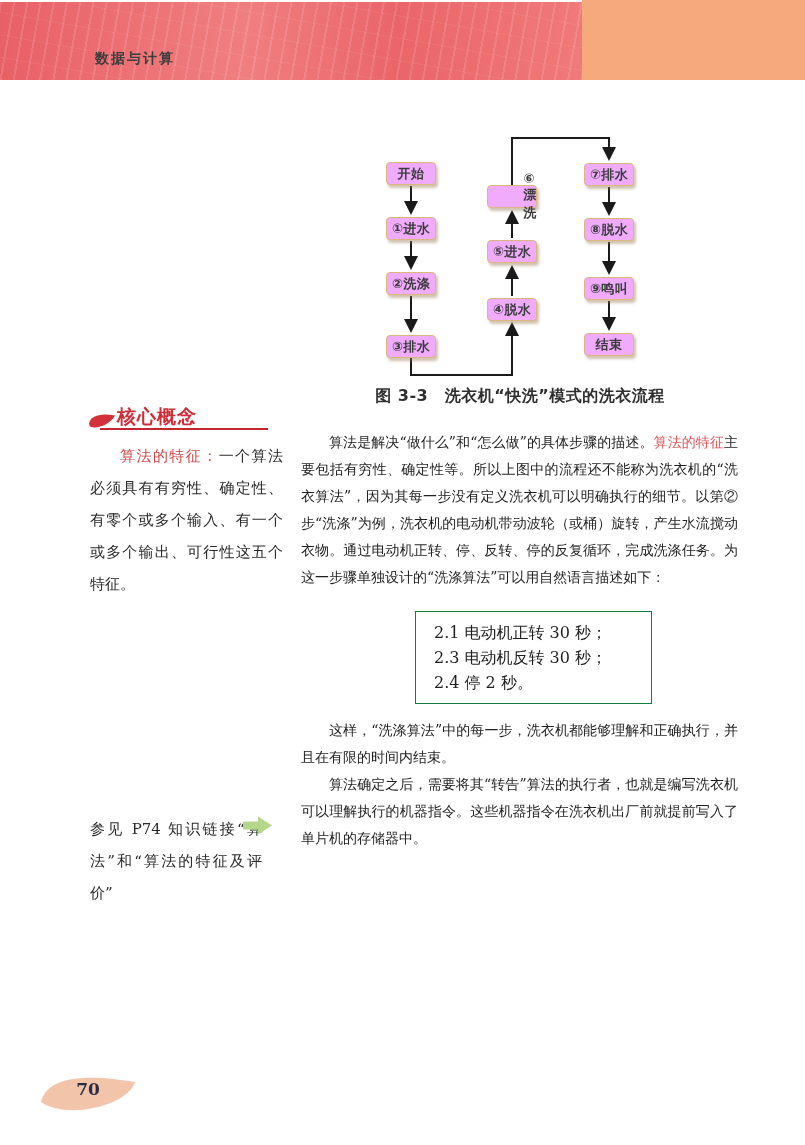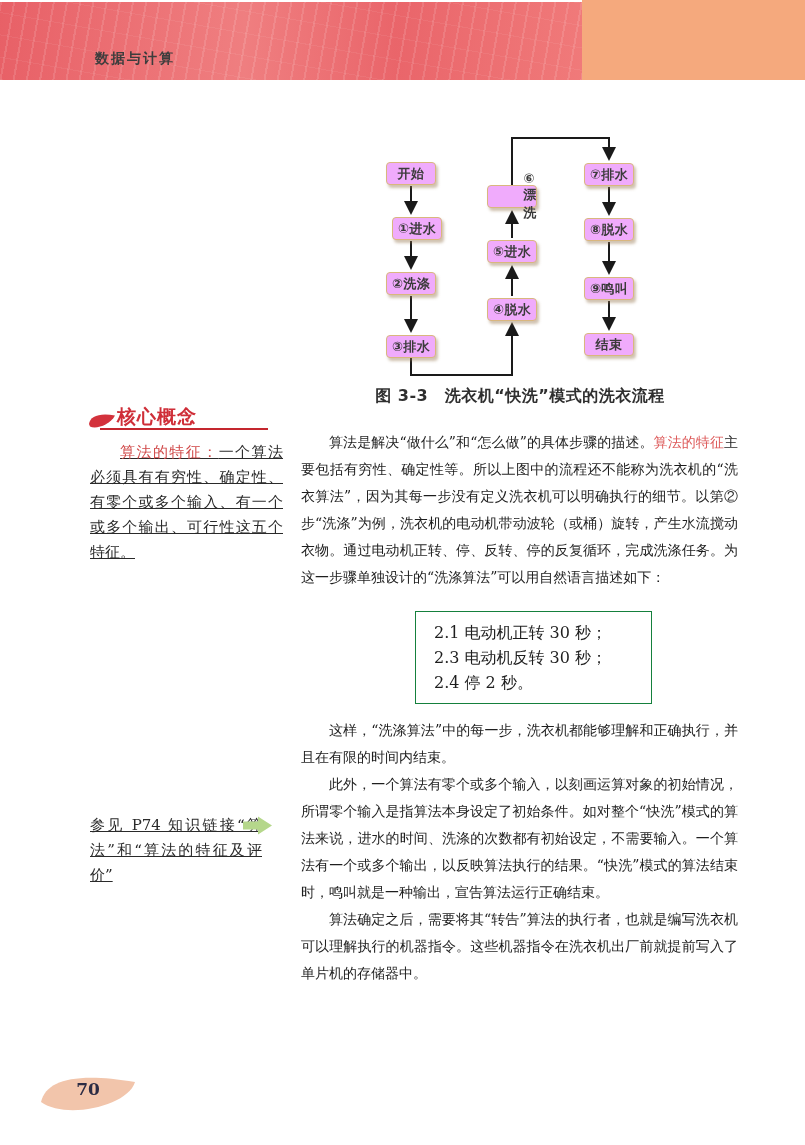--- a/index.html
+++ b/index.html
@@ -41,21 +41,21 @@
   .concept-head{position:absolute;left:88px;top:404px;width:180px;height:28px;}
   .concept-head .leaf{position:absolute;left:0;top:8px;width:28px;height:17px;}
   .concept-title{
     position:absolute;left:29px;top:0;
     font-family:"DejaVu Sans","Liberation Sans",sans-serif;
     font-size:19px;font-weight:bold;color:#cf2e38;letter-spacing:1px;white-space:nowrap;
   }
   .concept-underline{position:absolute;left:12px;top:24px;width:168px;height:2px;background:#c4262e;}
   .side-note{
     position:absolute;left:90px;width:193px;
-    font-size:15px;line-height:25px;text-align:justify;color:#2a2a2a;text-decoration:underline;
+    font-size:15px;line-height:32px;text-align:justify;color:#2a2a2a;
   }
   .side-note-1{top:440px;text-indent:2em;}
   .side-note-1 .red-term{color:#d04848;}
   .side-note-2{top:813px;width:172px;}
   .ref-arrow{position:absolute;left:153px;top:3px;width:29px;height:19px;}
   
   .main-col{position:absolute;left:301px;top:429px;width:437px;}
   .main-col p{
     margin:0;text-indent:2em;font-size:14px;line-height:27px;text-align:justify;color:#1e1e1e;
   }
@@ -99,21 +99,21 @@
 
       <line x1="229" y1="55" x2="229" y2="82" stroke="#1a1a1a" stroke-width="2" marker-end="url(#ah)"></line>
       <line x1="229" y1="110" x2="229" y2="141" stroke="#1a1a1a" stroke-width="2" marker-end="url(#ah)"></line>
       <line x1="229" y1="169" x2="229" y2="197" stroke="#1a1a1a" stroke-width="2" marker-end="url(#ah)"></line>
 
       <path d="M31,226 V243 H132 V192" fill="none" stroke="#1a1a1a" stroke-width="2" marker-end="url(#ah)"></path>
 
       <path d="M132,53 V6 H229 V27" fill="none" stroke="#1a1a1a" stroke-width="2" marker-end="url(#ah)"></path>
     </svg>
     <div class="fc-node" style="left:6px;top:30px;">开始</div>
-    <div class="fc-node" style="left:12px;top:85px;">①进水</div>
+    <div class="fc-node" style="left:6px;top:85px;">①进水</div>
     <div class="fc-node" style="left:6px;top:140px;text-align:center;">②洗涤</div>
     <div class="fc-node" style="left:6px;top:203px;">③排水</div>
     <div class="fc-node" style="left:107px;top:166px;">④脱水</div>
     <div class="fc-node" style="left:107px;top:108px;">⑤进水</div>
     <div class="fc-node" style="left:107px;top:53px;padding-left:36px;">⑥漂洗</div>
     <div class="fc-node" style="left:204px;top:31px;">⑦排水</div>
     <div class="fc-node" style="left:204px;top:86px;">⑧脱水</div>
     <div class="fc-node" style="left:204px;top:145px;">⑨鸣叫</div>
     <div class="fc-node" style="left:204px;top:201px;">结束</div>
   </div>
@@ -142,21 +142,20 @@
   <div class="main-col">
     <p><span>算法是解决“做什么”和“怎么做”的具体步骤的描述。</span><span class="red-inline">算法的特征</span><span>主要包括有穷性、确定性等。所以上图中的流程还不能称为洗衣机的“洗衣算法”，因为其每一步没有定义洗衣机可以明确执行的细节。以第②步“洗涤”为例，洗衣机的电动机带动波轮（或桶）旋转，产生水流搅动衣物。通过电动机正转、停、反转、停的反复循环，完成洗涤任务。为这一步骤单独设计的“洗涤算法”可以用自然语言描述如下：</span></p>
 
     <div class="algo-box">
       <div>2.1 电动机正转 30 秒；</div>
       <div>2.3 电动机反转 30 秒；</div>
       <div>2.4 停 2 秒。</div>
     </div>
 
     <p>这样，“洗涤算法”中的每一步，洗衣机都能够理解和正确执行，并且在有限的时间内结束。</p>
-    <p>此外，一个算法有零个或多个输入，以刻画运算对象的初始情况，所谓零个输入是指算法本身设定了初始条件。如对整个“快洗”模式的算法来说，进水的时间、洗涤的次数都有初始设定，不需要输入。一个算法有一个或多个输出，以反映算法执行的结果。“快洗”模式的算法结束时，鸣叫就是一种输出，宣告算法运行正确结束。</p>
     <p>算法确定之后，需要将其“转告”算法的执行者，也就是编写洗衣机可以理解执行的机器指令。这些机器指令在洗衣机出厂前就提前写入了单片机的存储器中。</p>
   </div>
 
   <svg class="page-blob" viewBox="0 0 100 48">
     <path d="M3,32 C8,10 38,2 97,12 C90,36 28,50 3,32 Z" fill="#f2c5ab"></path>
   </svg>
   <div class="page-number">70</div>
 
 </div>
 

